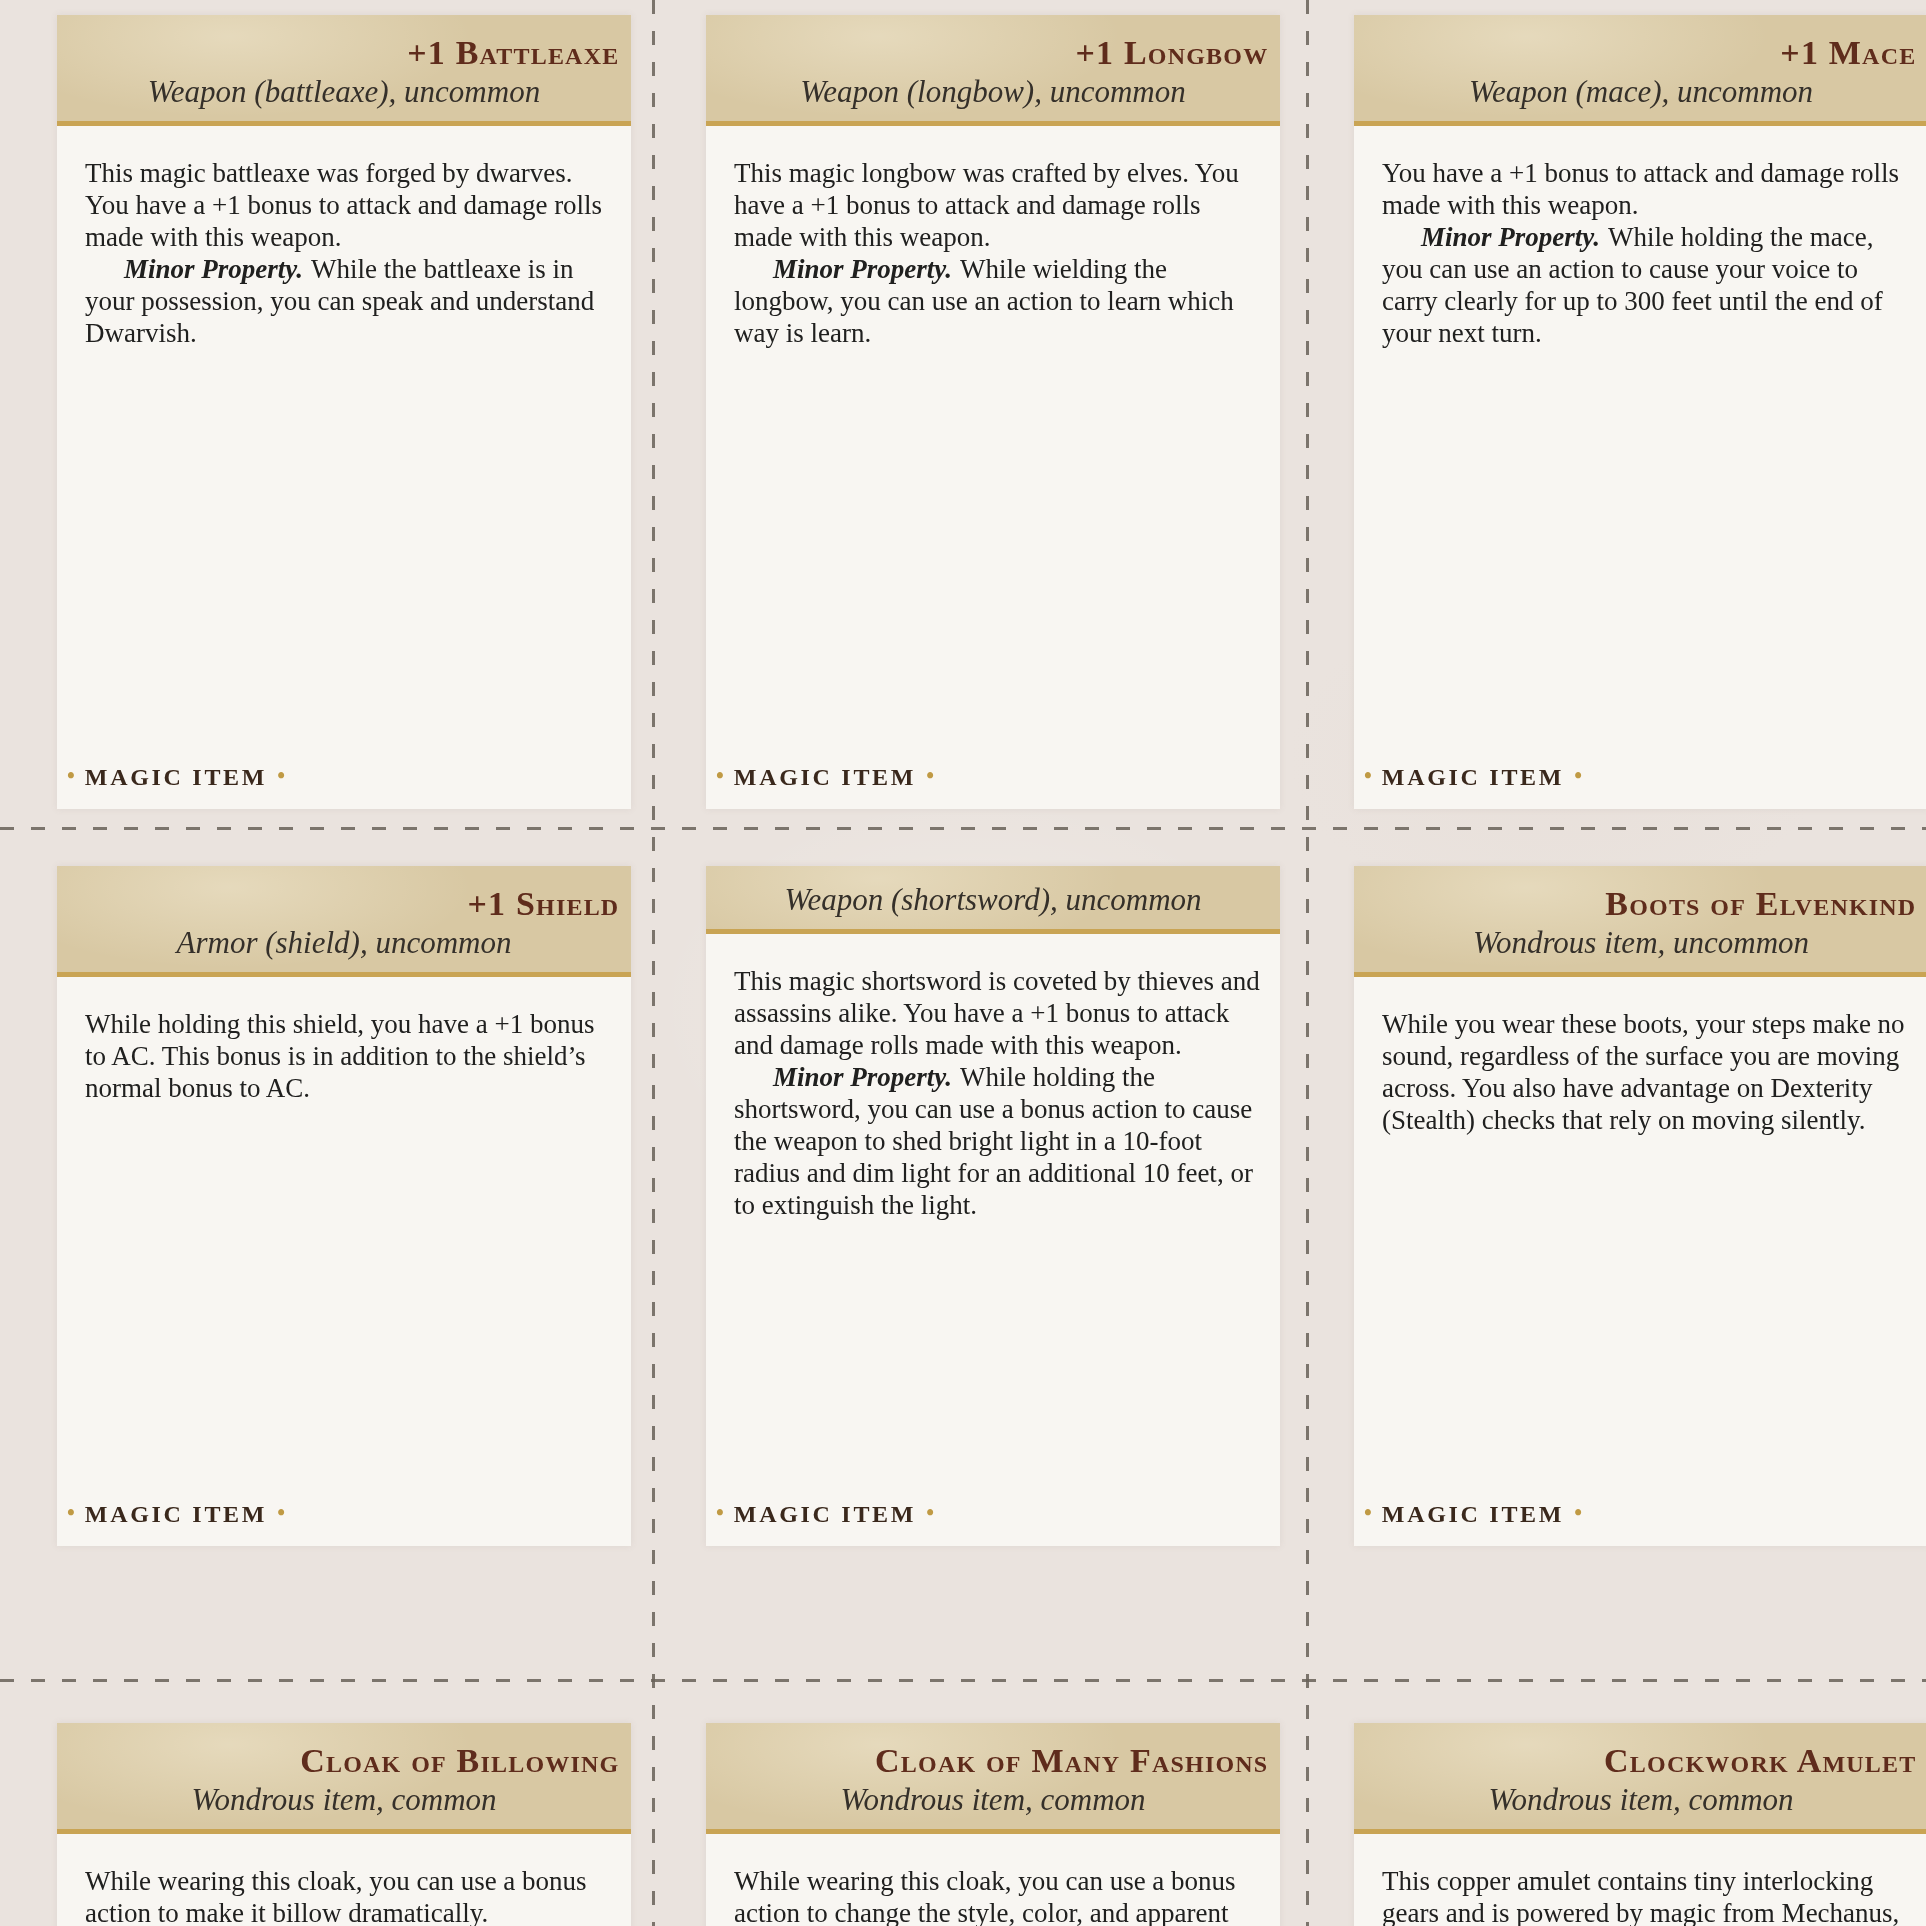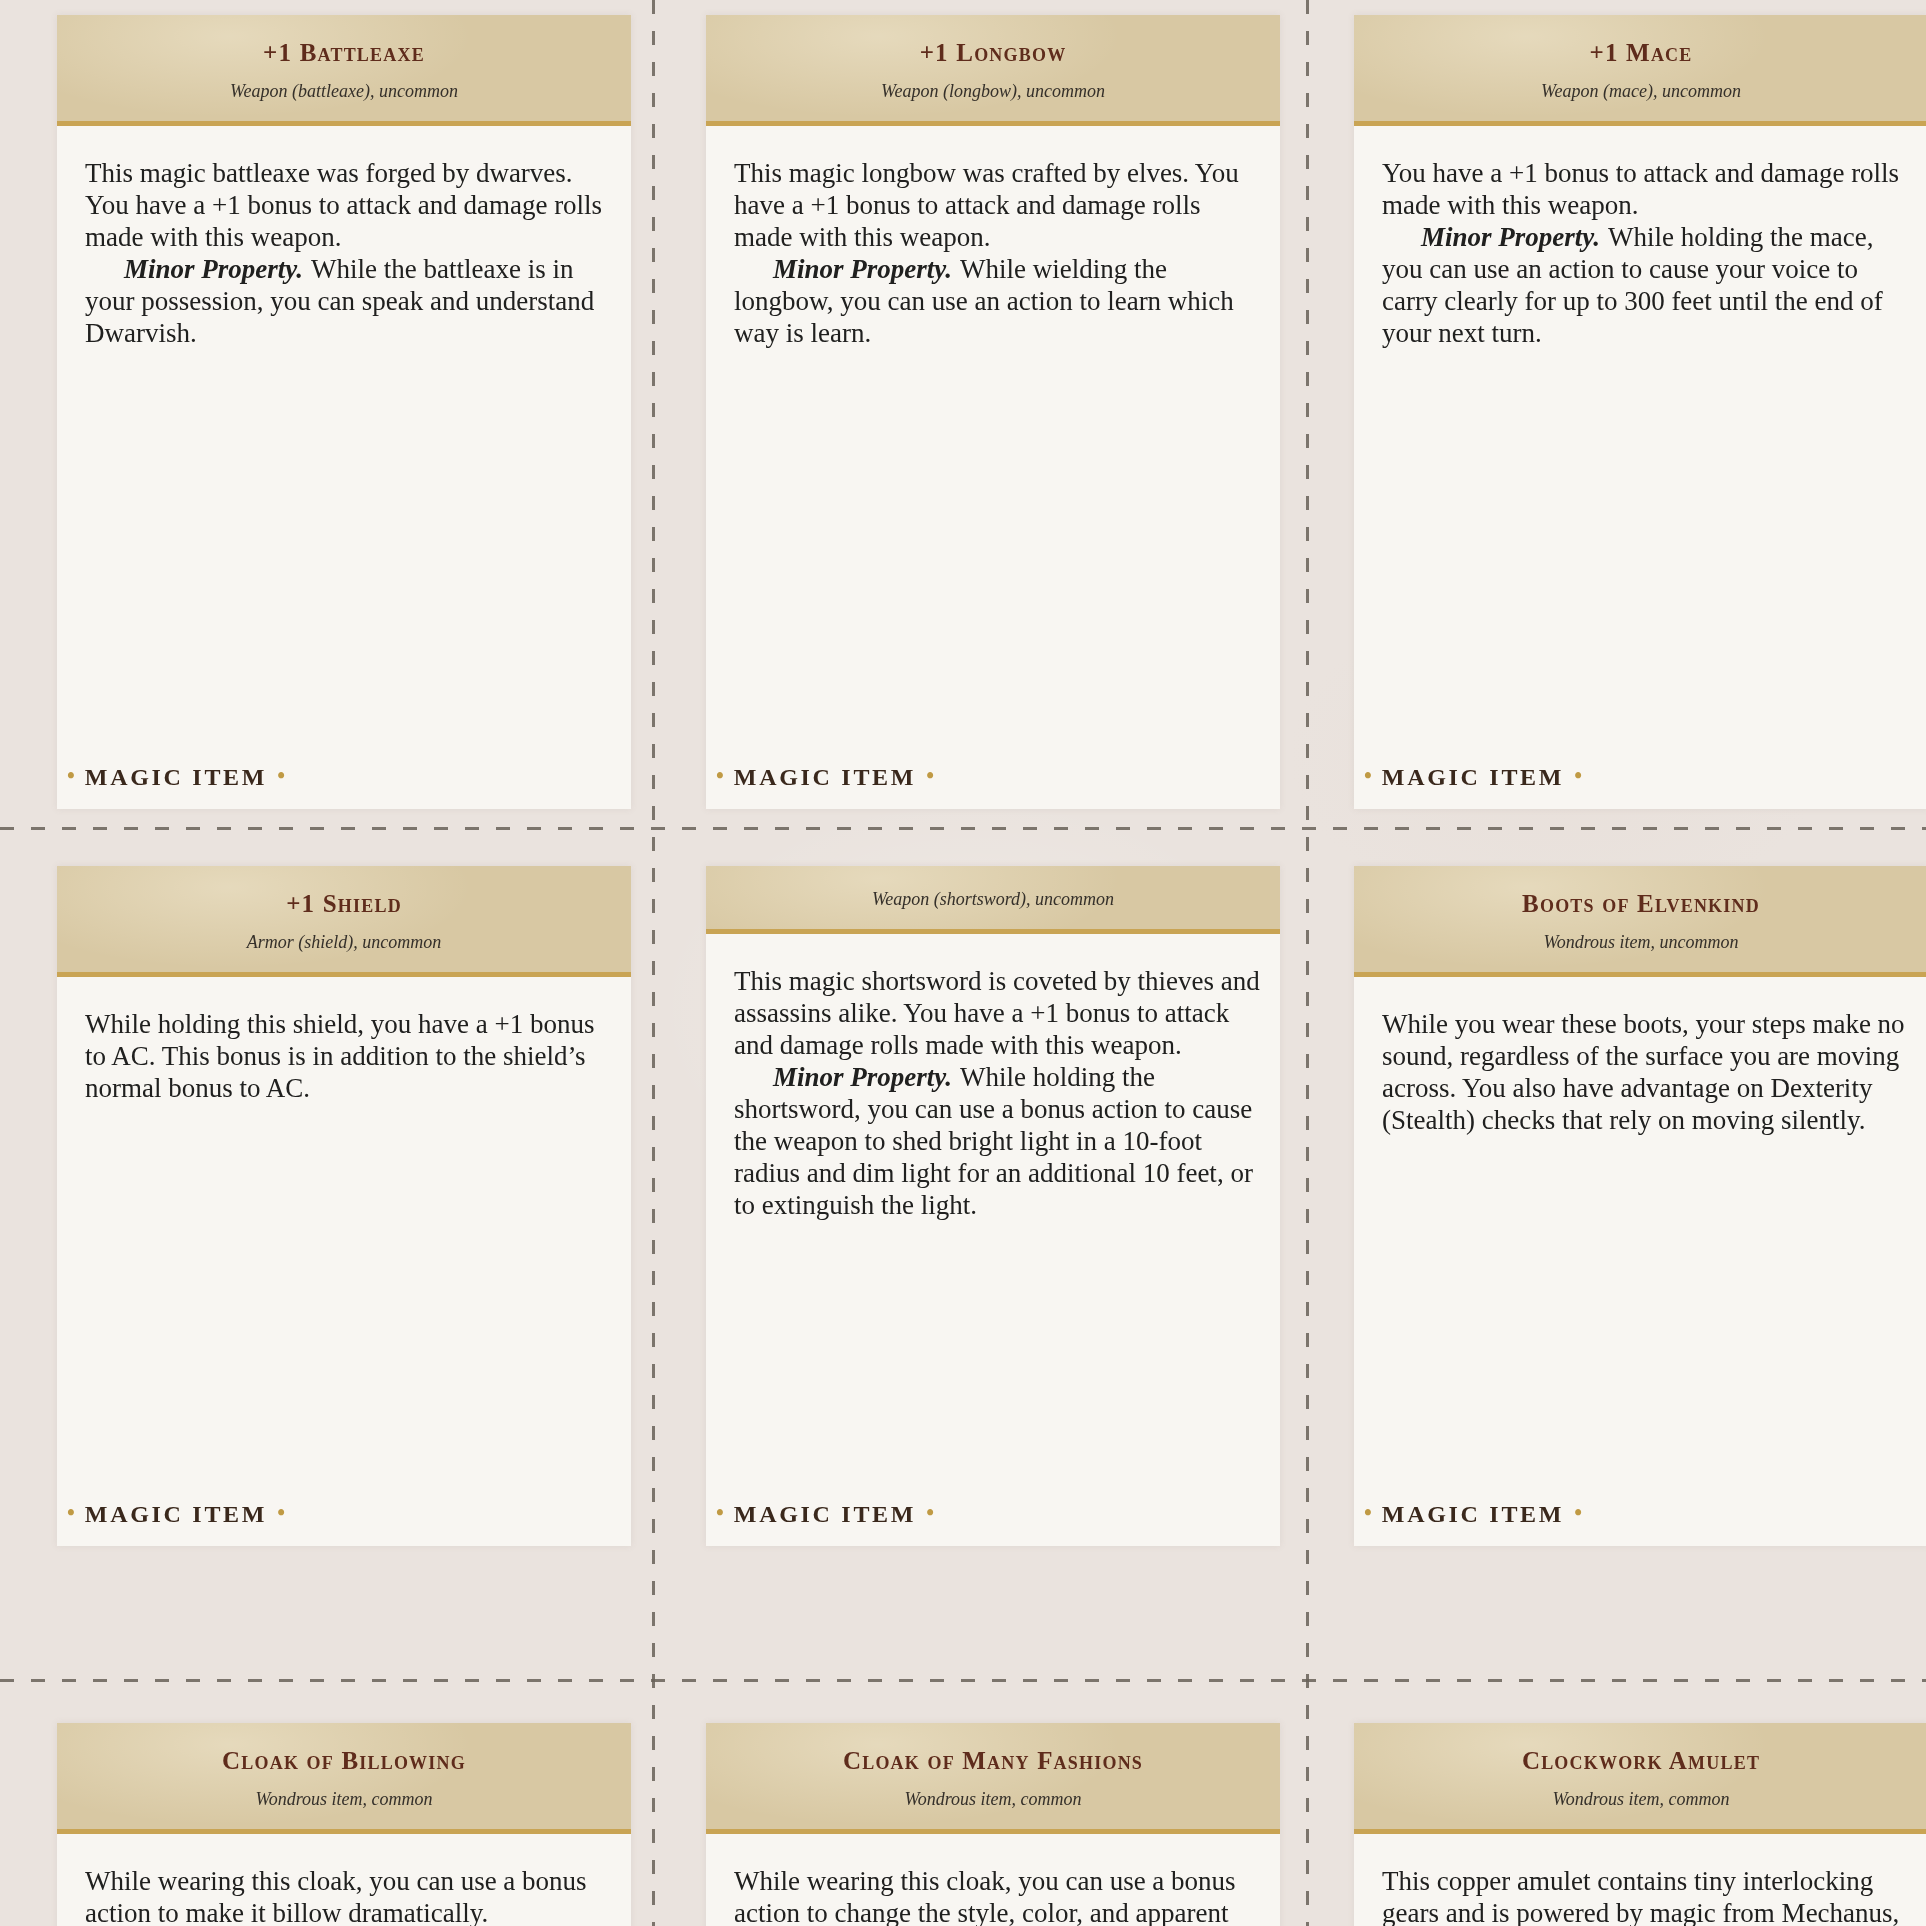--- a/index.html
+++ b/index.html
@@ -51,28 +51,29 @@
   .card-header {
     background-color: #d8c8a3;
     background-image: radial-gradient(ellipse 347px 116px at 30% 20%, rgba(255,250,235,0.35), transparent 70%);
     border-bottom: 5px solid #c9a454;
     padding: 16px 11.6px 11.6px 11.6px;
     text-align: center;
   }
   .card-title {
     font-variant: small-caps;
     font-weight: bold;
-    font-size: 25px;
+    font-size: 34px;
     line-height: 43px;
     letter-spacing: 1.2px;
     color: #5f2c1c;
+    text-align: right;
   }
   .card-type {
     font-style: italic;
-    font-size: 18px;
+    font-size: 31px;
     line-height: 35px;
     color: #35302a;
   }
 
   .card-body {
     padding: 31px 16px 0 28px;
     font-size: 27px;
     line-height: 32px;
     color: #20201f;
     text-align: left;

